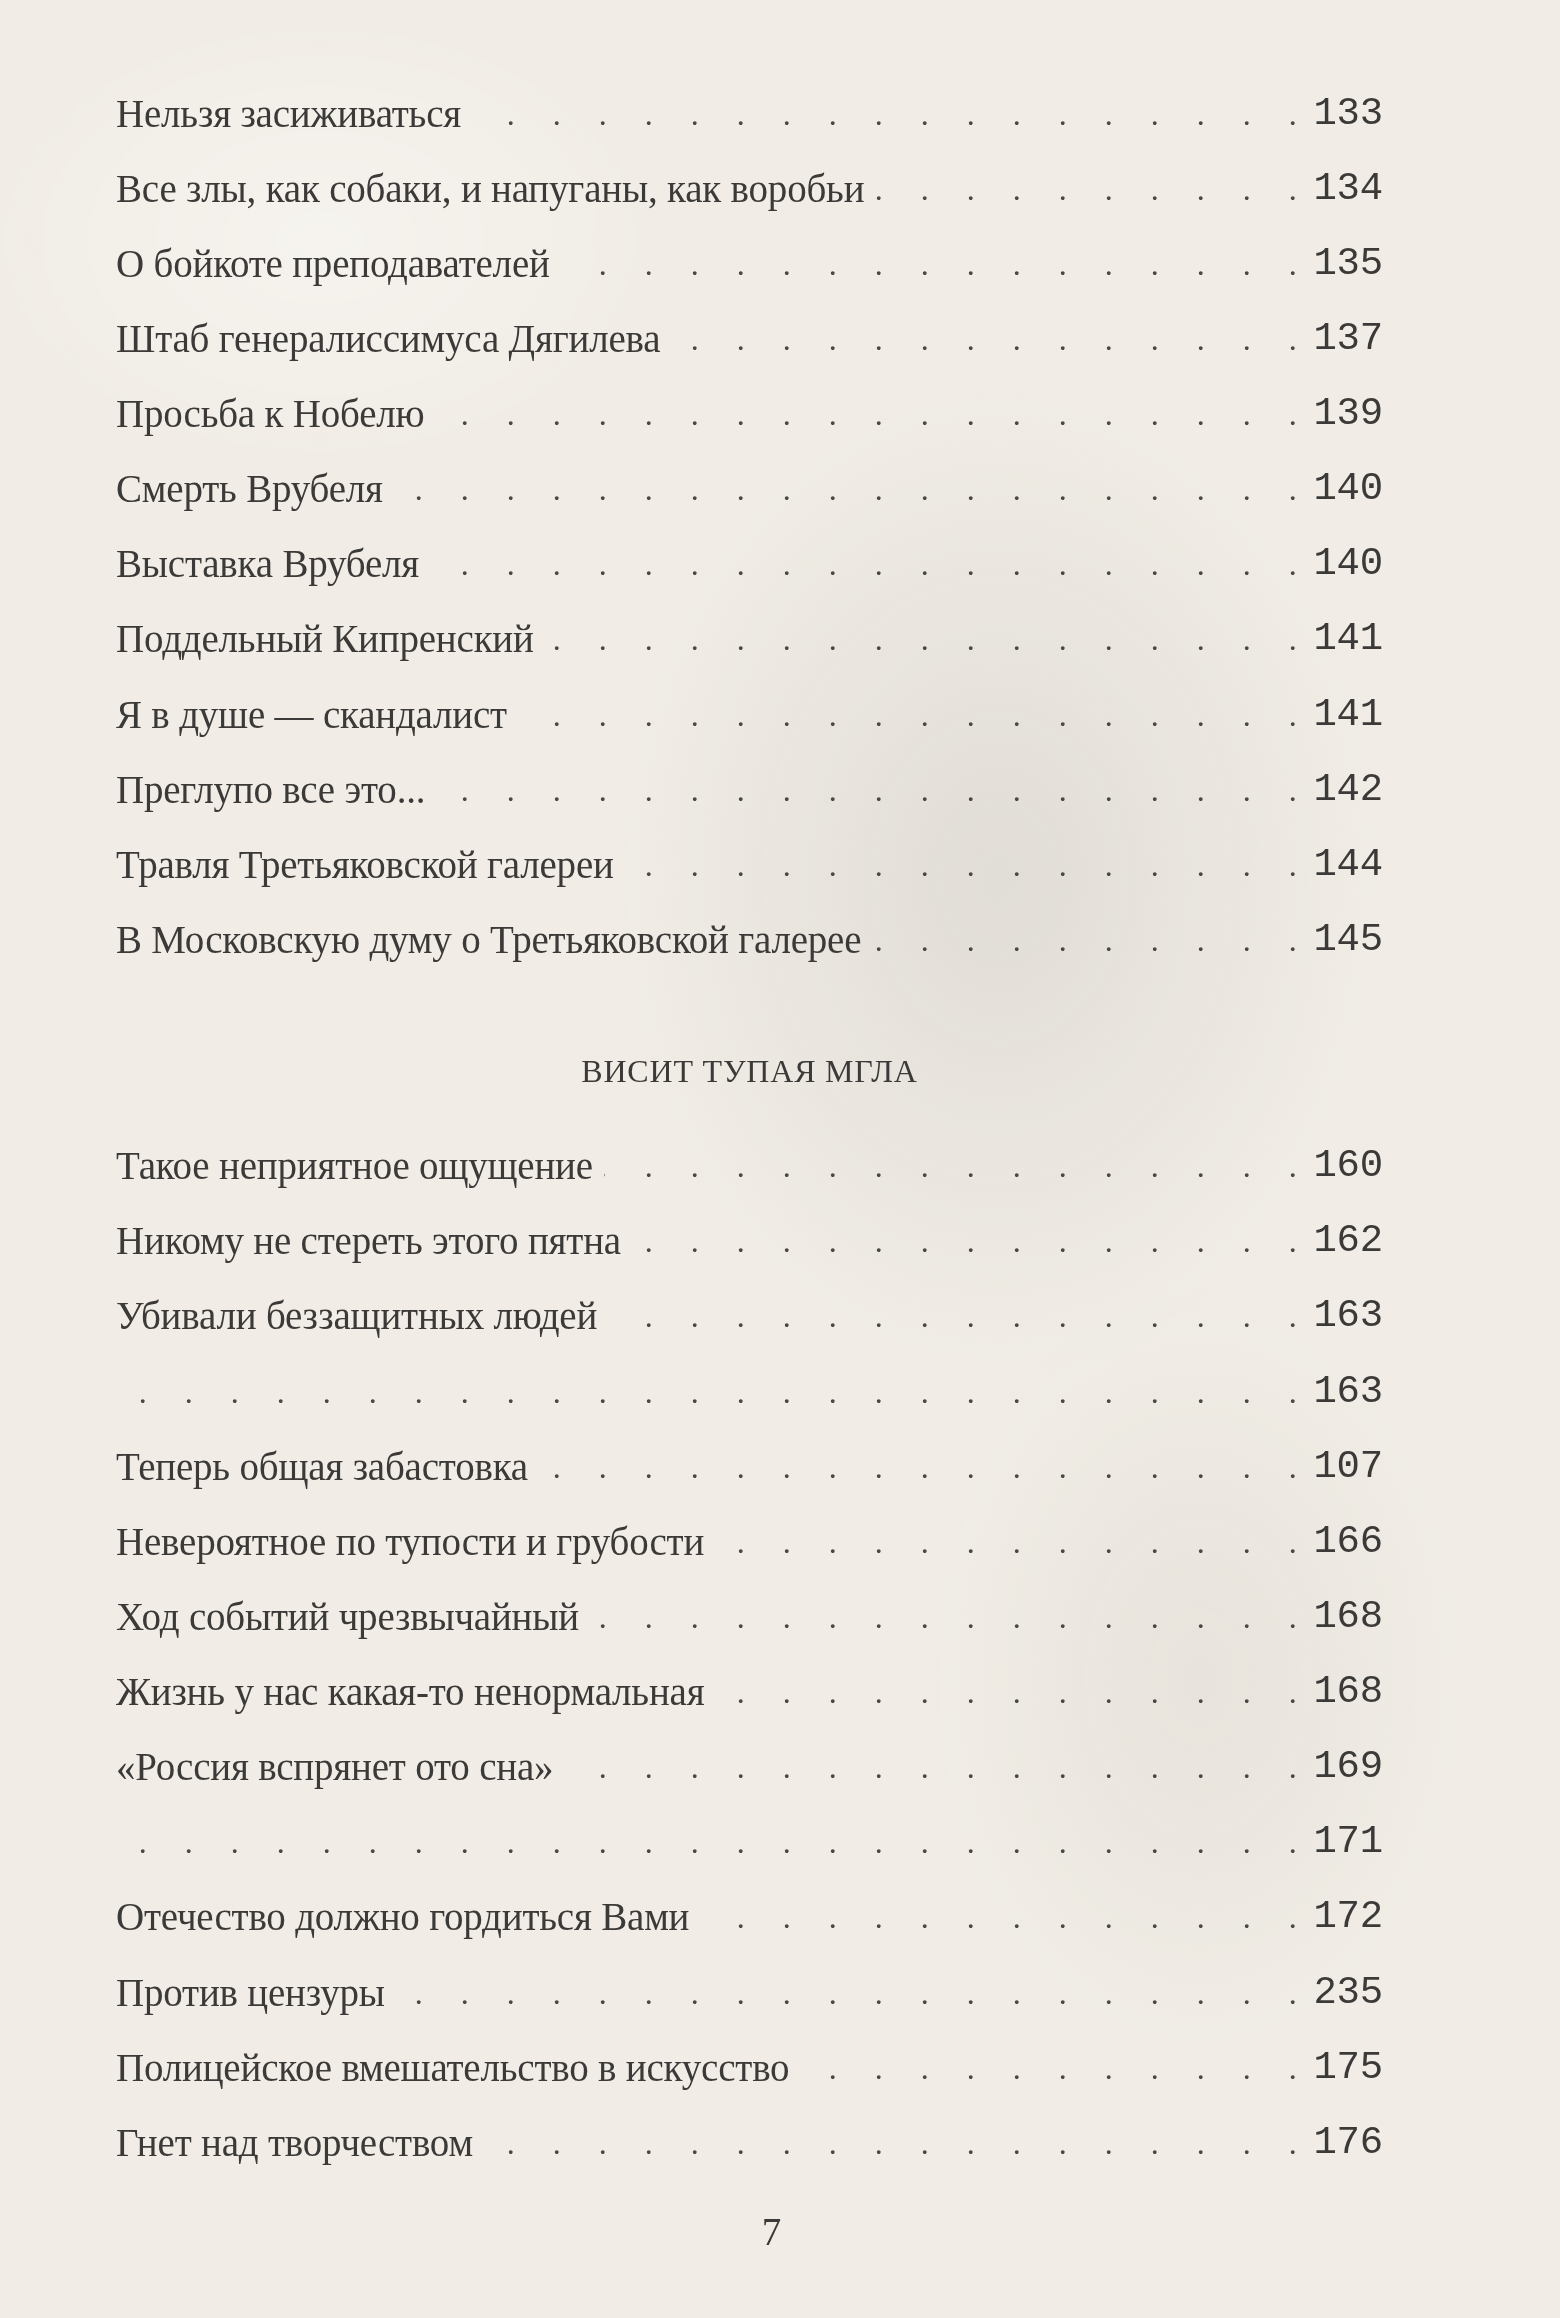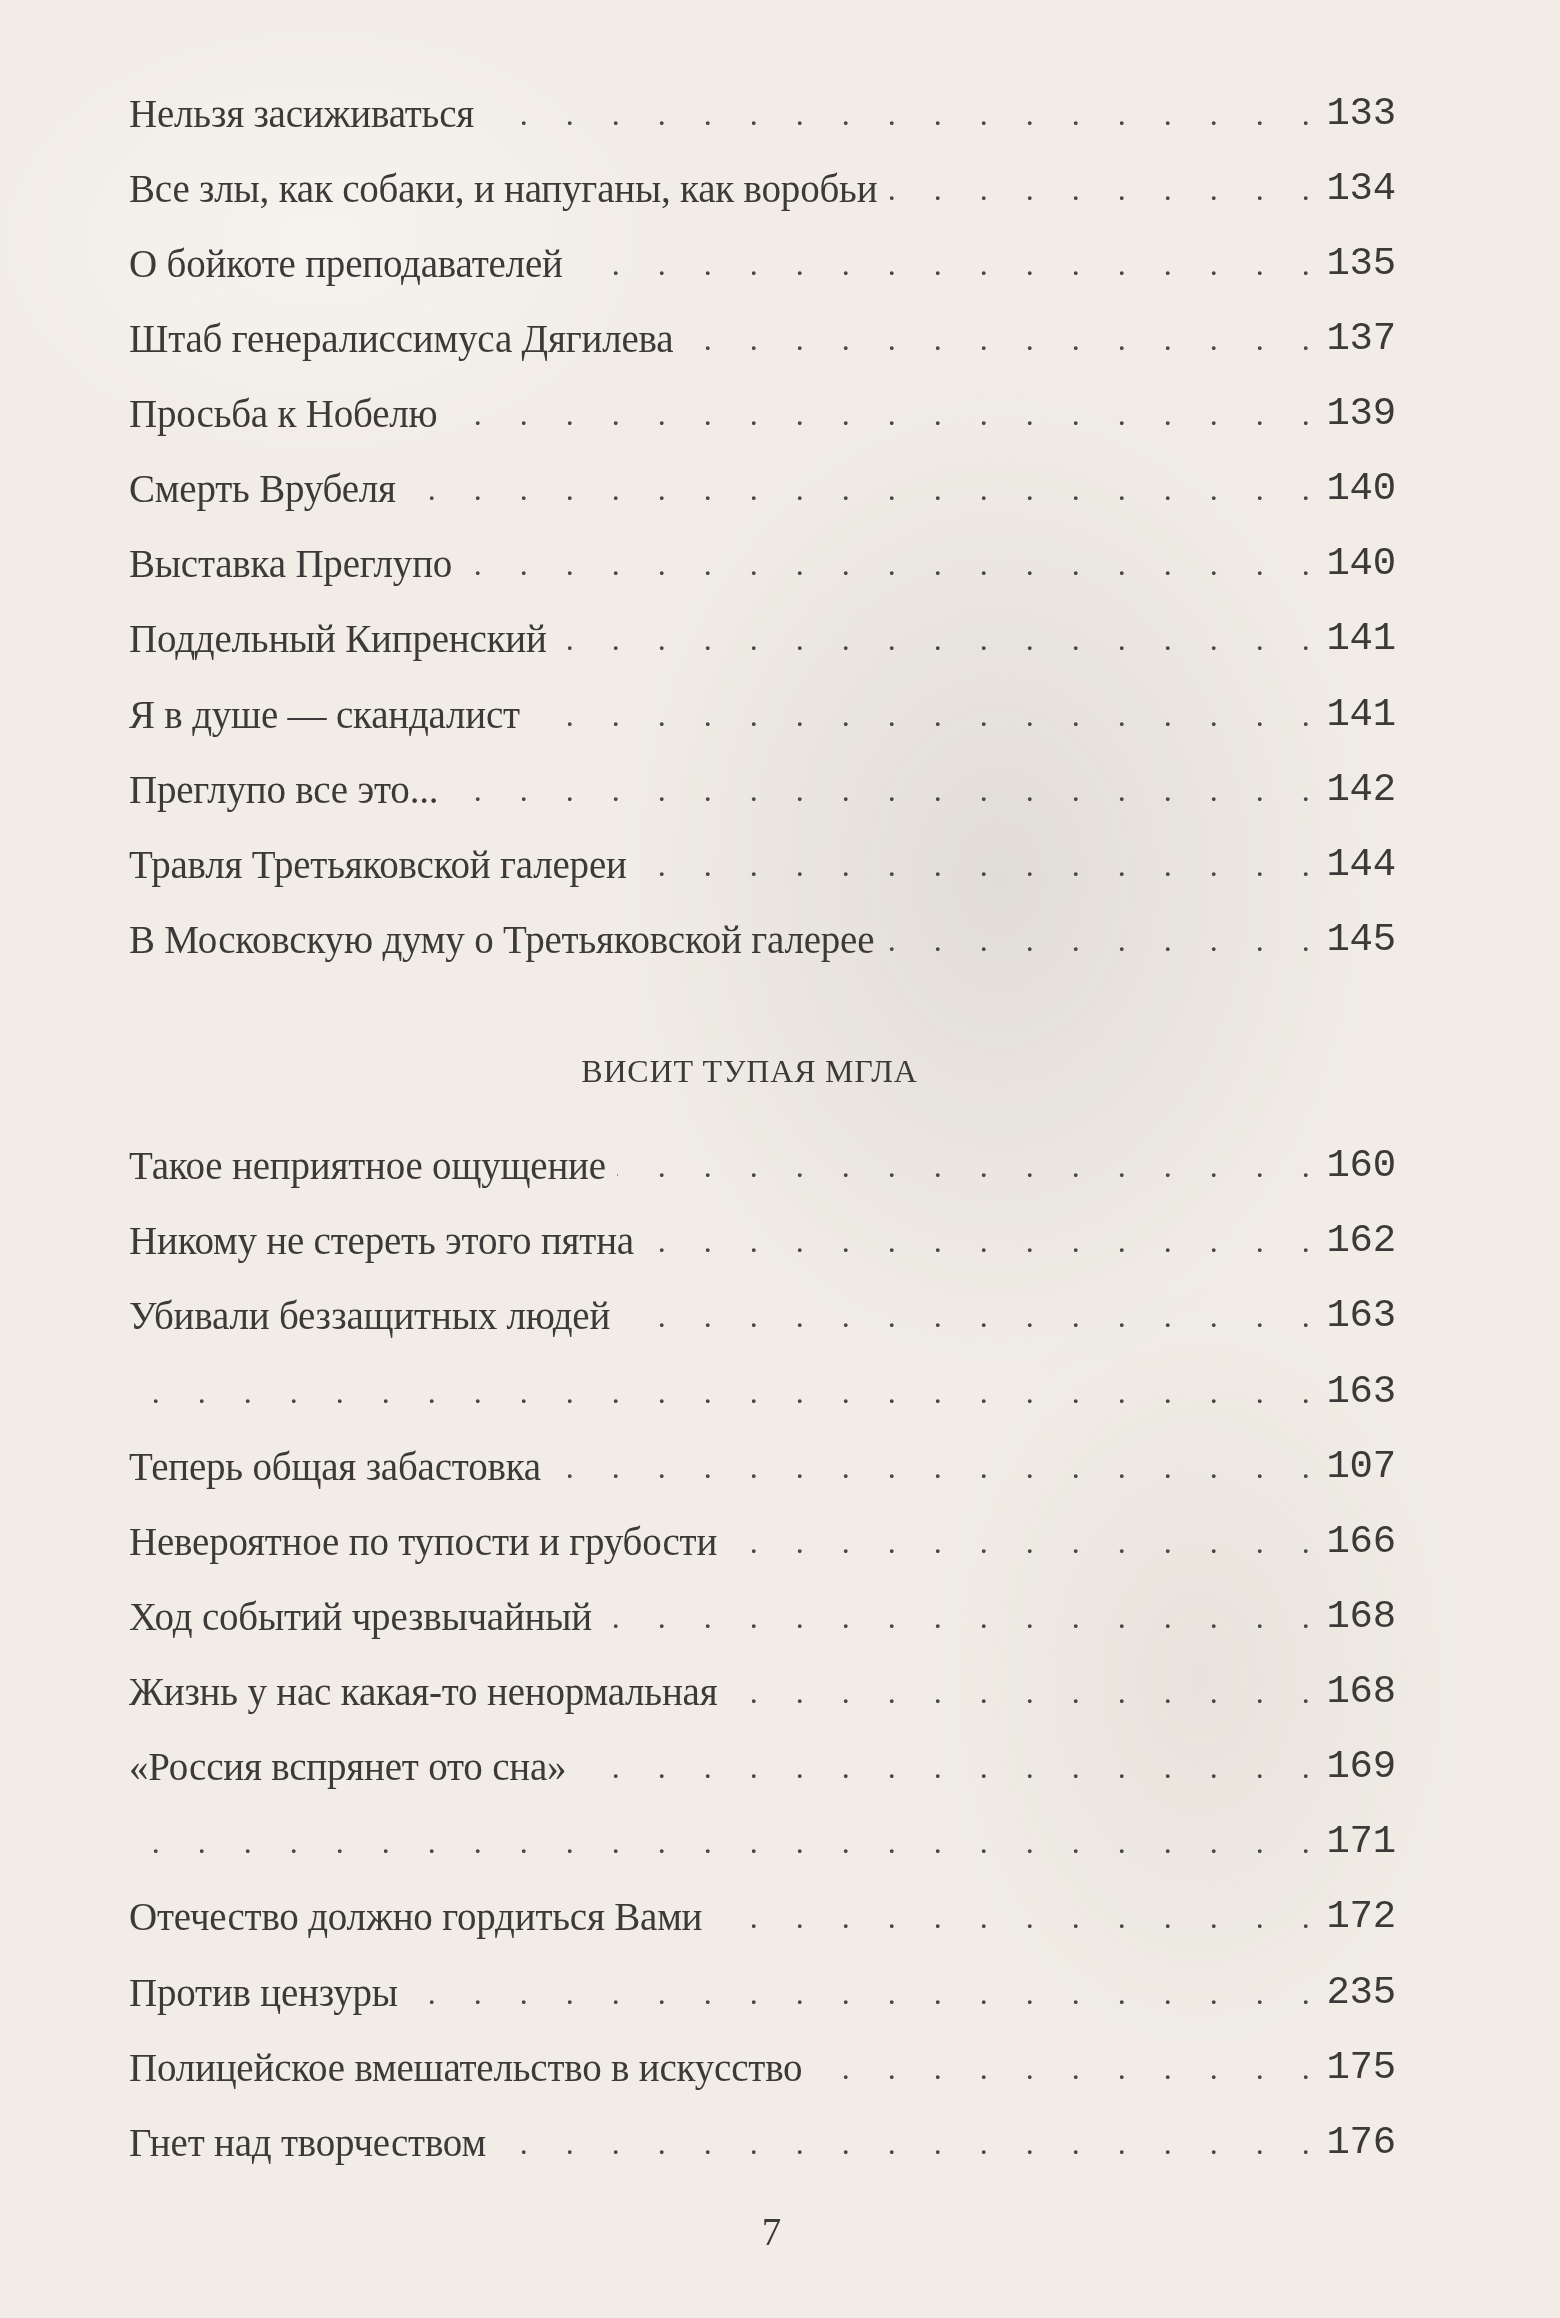--- a/index.html
+++ b/index.html
@@ -20,21 +20,21 @@
       overflow: hidden;
     }
     .page {
       position: absolute;
       left: 116px;
       top: 0;
       width: 1267px;
     }
     .toc-entry {
       position: absolute;
-      left: 13px;
+      left: 0;
       width: 1267px;
       height: 56px;
       display: flex;
       align-items: flex-end;
       font-size: 39px;
       line-height: 56px;
       letter-spacing: -0.2px;
     }
     .toc-title {
       white-space: nowrap;
@@ -104,21 +104,21 @@
     <span class="toc-title">Просьба к Нобелю</span>
     <span class="toc-leader">. . . . . . . . . . . . . . . . . . . . . . . . . . . . . . . . . . . . . . . . . . . . . . . . . . . . . . . . . . . . . . . .</span>
     <span class="toc-page">139</span>
   </div>
   <div class="toc-entry" style="top:461px">
     <span class="toc-title">Смерть Врубеля</span>
     <span class="toc-leader">. . . . . . . . . . . . . . . . . . . . . . . . . . . . . . . . . . . . . . . . . . . . . . . . . . . . . . . . . . . . . . . .</span>
     <span class="toc-page">140</span>
   </div>
   <div class="toc-entry" style="top:536px">
-    <span class="toc-title">Выставка Преглупо</span>
+    <span class="toc-title">Выставка Врубеля</span>
     <span class="toc-leader">. . . . . . . . . . . . . . . . . . . . . . . . . . . . . . . . . . . . . . . . . . . . . . . . . . . . . . . . . . . . . . . .</span>
     <span class="toc-page">140</span>
   </div>
   <div class="toc-entry" style="top:611px">
     <span class="toc-title">Поддельный Кипренский</span>
     <span class="toc-leader">. . . . . . . . . . . . . . . . . . . . . . . . . . . . . . . . . . . . . . . . . . . . . . . . . . . . . . . . . . . . . . . .</span>
     <span class="toc-page">141</span>
   </div>
   <div class="toc-entry" style="top:687px">
     <span class="toc-title">Я в душе — скандалист</span>

